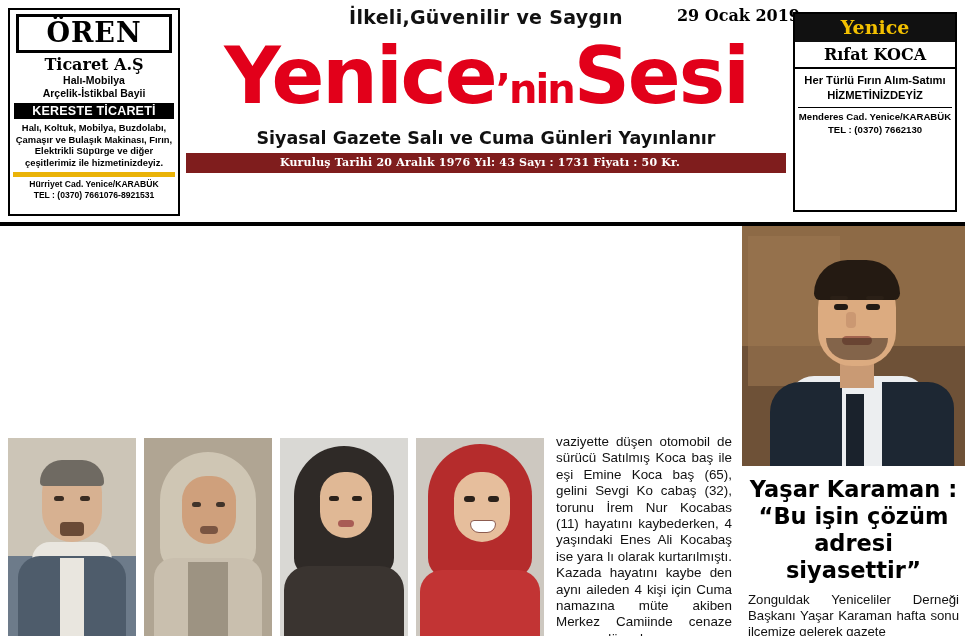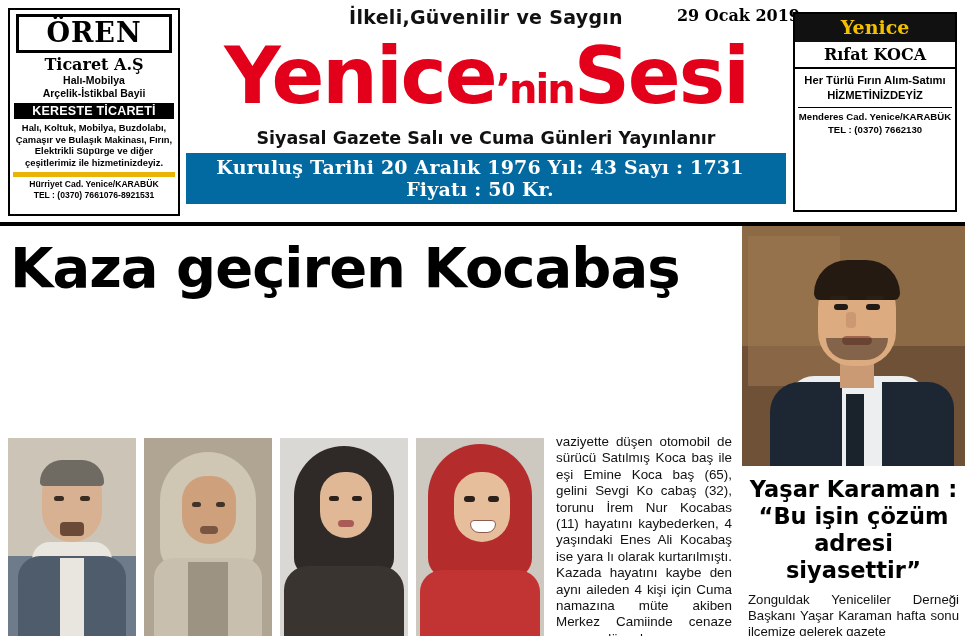--- a/index.html
+++ b/index.html
@@ -119,25 +119,25 @@
     vertical-align: baseline;
   }
   .subtitle {
     font-family: "DejaVu Sans", sans-serif;
     font-weight: bold;
     font-size: 17.5px;
     margin-top: 2px;
     color: #111;
   }
   .infobar {
-    background: #0369a1;
+    background: #7f1d1d;
     color: #fff;
     font-family: "DejaVu Serif", serif;
     font-weight: bold;
-    font-size: 19px;
+    font-size: 11px;
     margin-top: 5px;
     padding: 3px 12px 4px 0;
     letter-spacing: .2px;
   }
   .date {
     position: absolute;
     left: 620px;
     top: 6px;
     width: 180px;
     text-align: right;
@@ -334,21 +334,20 @@
       <div class="ad-right-foot" style="border-top:none;margin-top:1px;padding-top:0;">TEL : (0370) 7662130</div>
     </div>
   </div>
 
   <div class="rule-black"></div>
 
   <div class="content">
 
     <div class="left-col">
       <div class="headline">
-        <div>Kaza geçiren Kocabaş</div>
       </div>
 
       <div class="photo-row">
 
         <div class="photo" style="background:#cfc8ba;">
           <div class="pp bgwall" style="left:0;top:0;width:128px;height:198px;background:#ccc5b7;"></div>
           <div class="pp" style="left:0;top:118px;width:128px;height:80px;background:#6d7b8a;"></div>
           <div class="pp skin" style="left:34px;top:28px;width:60px;height:76px;border-radius:30px 30px 34px 34px;background:#d7b191;"></div>
           <div class="pp hairgray" style="left:32px;top:22px;width:64px;height:26px;border-radius:32px 32px 6px 6px;background:#6f6a62;"></div>
           <div class="pp" style="left:46px;top:58px;width:10px;height:5px;background:#3a2c22;border-radius:3px;"></div>

